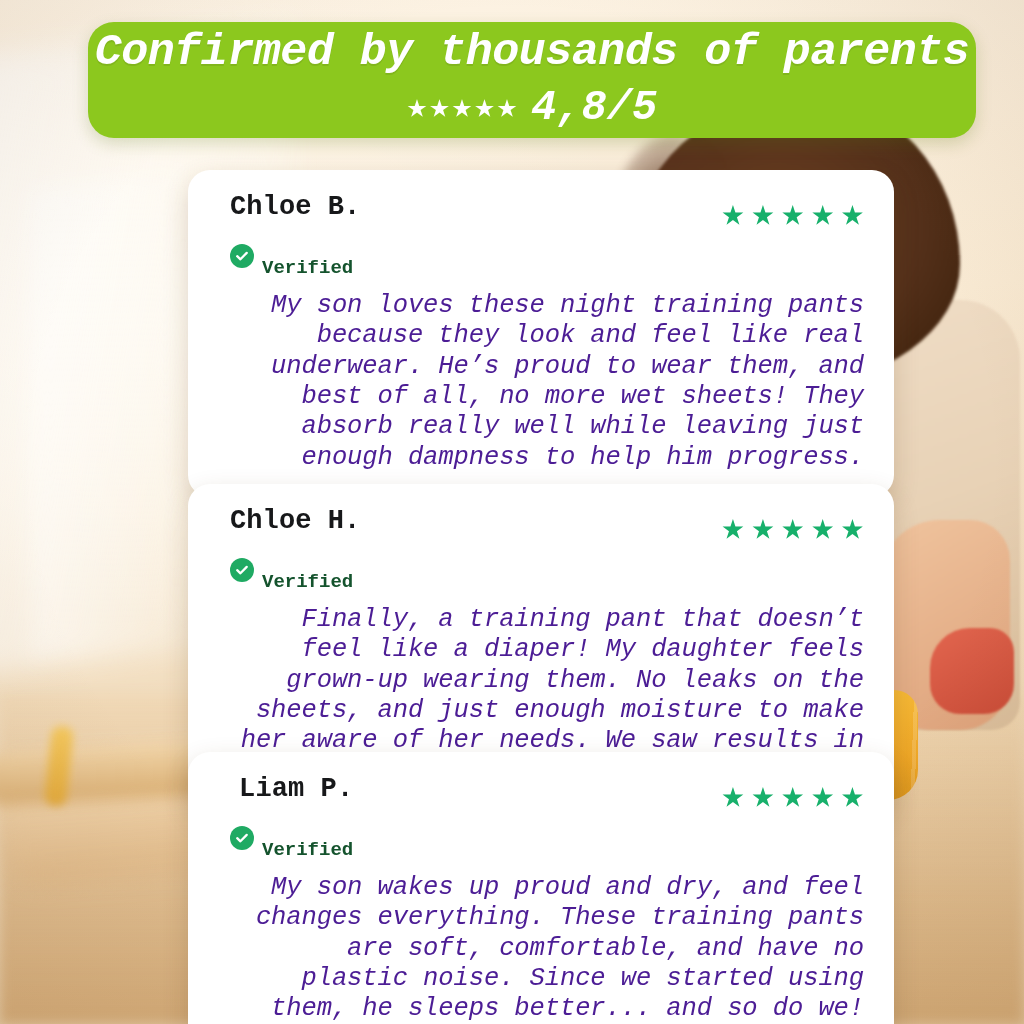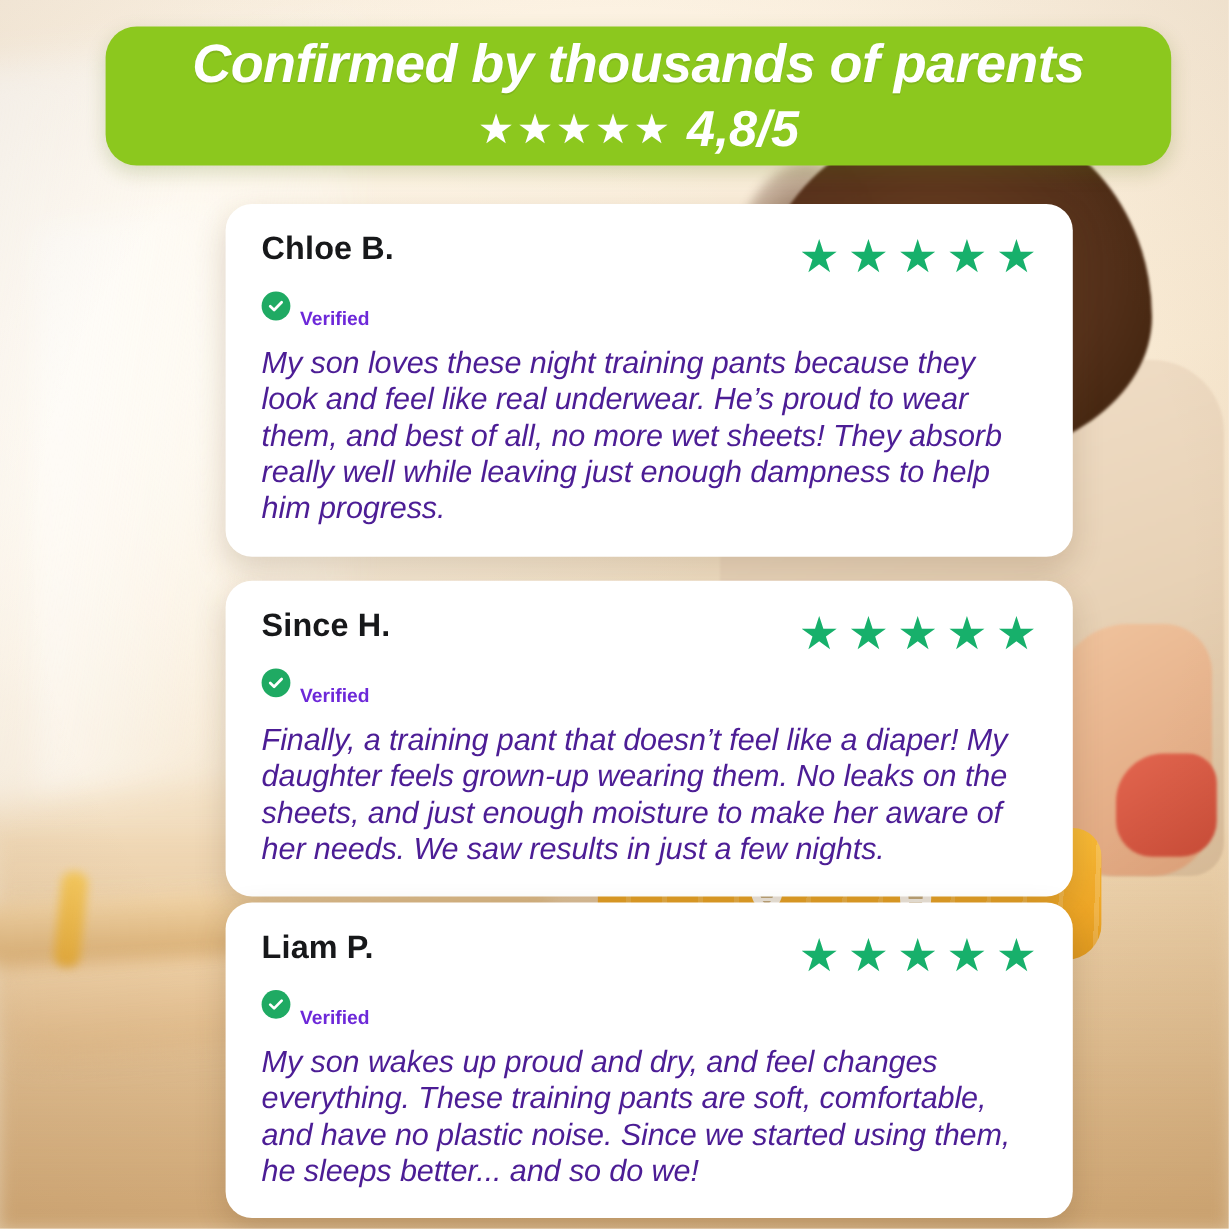--- a/index.html
+++ b/index.html
@@ -6,20 +6,21 @@
   html, body {
     width: 1024px; height: 1024px;
     font-family: "Liberation Sans", sans-serif;
     overflow: hidden;
   }
   .stage {
     position: relative;
     width: 1024px; height: 1024px;
     background: #f3e2cb;
     overflow: hidden;
+    font-family: Liberation Mono, monospace;
   }
 
   
   .bg-base {
     position: absolute; inset: 0;
     background:
       radial-gradient(ellipse 60% 45% at 22% 30%, rgba(255,248,236,0.95), rgba(255,245,230,0) 70%),
       linear-gradient(170deg, #fdf4e6 0%, #f8e9d2 38%, #f1dcbd 62%, #e9cfa8 100%);
   }
   .bg-window {
@@ -157,21 +158,22 @@
     color: #ffffff; font-size: 42px; font-weight: 700; font-style: italic;
     letter-spacing: 0px;
   }
 
   
   .card {
     position: absolute;
     background: #ffffff;
     border-radius: 22px;
     box-shadow: 0 10px 26px rgba(90,60,25,0.20);
-    padding: 22px 30px 24px 30px;
+    padding: 22px 30px 24px 42px;
+    text-align: right;
   }
   #card-0 { left: 188px; top: 170px;  width: 706px; }
   #card-1 { left: 188px; top: 484px;  width: 706px; }
   #card-2 { left: 188px; top: 752px;  width: 706px; }
 
   .card-head {
     display: flex; justify-content: space-between; align-items: flex-start;
   }
   .card-name {
     font-size: 27px; font-weight: 700; color: #17181a; letter-spacing: 0.1px;
@@ -180,21 +182,21 @@
     display: flex; align-items: center; gap: 8px; margin-top: 10px;
   }
   .verified-badge {
     width: 24px; height: 24px; border-radius: 50%;
     background: #1faa63;
     display: flex; align-items: center; justify-content: center;
     position: relative;
   }
   .verified-badge svg { width: 14px; height: 14px; display: block; }
   .verified-label {
-    color: #6d28d9; font-size: 16px; font-weight: 700; margin-top: 25px;
+    color: #14532d; font-size: 19px; font-weight: 700; margin-top: 25px;
   }
   .card-stars { display: flex; gap: 7px; margin-top: 4px; }
   .card-stars .star { color: #17b06b; font-size: 38px; line-height: 1; }
 
   .card-text {
     margin-top: 12px;
     font-size: 25.5px;
     line-height: 1.19;
     font-style: italic;
     color: #4c1d95;
@@ -262,21 +264,21 @@
         <span class="star">★</span>
         <span class="star">★</span>
       </div>
     </div>
     <div class="card-text">My son loves these night training pants because they look and feel like real underwear. He’s proud to wear them, and best of all, no more wet sheets! They absorb really well while leaving just enough dampness to help him progress.</div>
   </div>
 
   <div class="card" id="card-1">
     <div class="card-head">
       <div>
-        <div class="card-name">Since H.</div>
+        <div class="card-name">Chloe H.</div>
         <div class="verified">
           <span class="verified-badge">
             <svg viewBox="0 0 16 16" aria-hidden="true">
                 <path d="M2.5 8.2 L6.2 11.8 L13.4 4.4" fill="none" stroke="#ffffff" stroke-width="2.6" stroke-linecap="round" stroke-linejoin="round"></path>
               </svg>
           </span>
           <span class="verified-label">Verified</span>
         </div>
       </div>
       <div class="card-stars">

